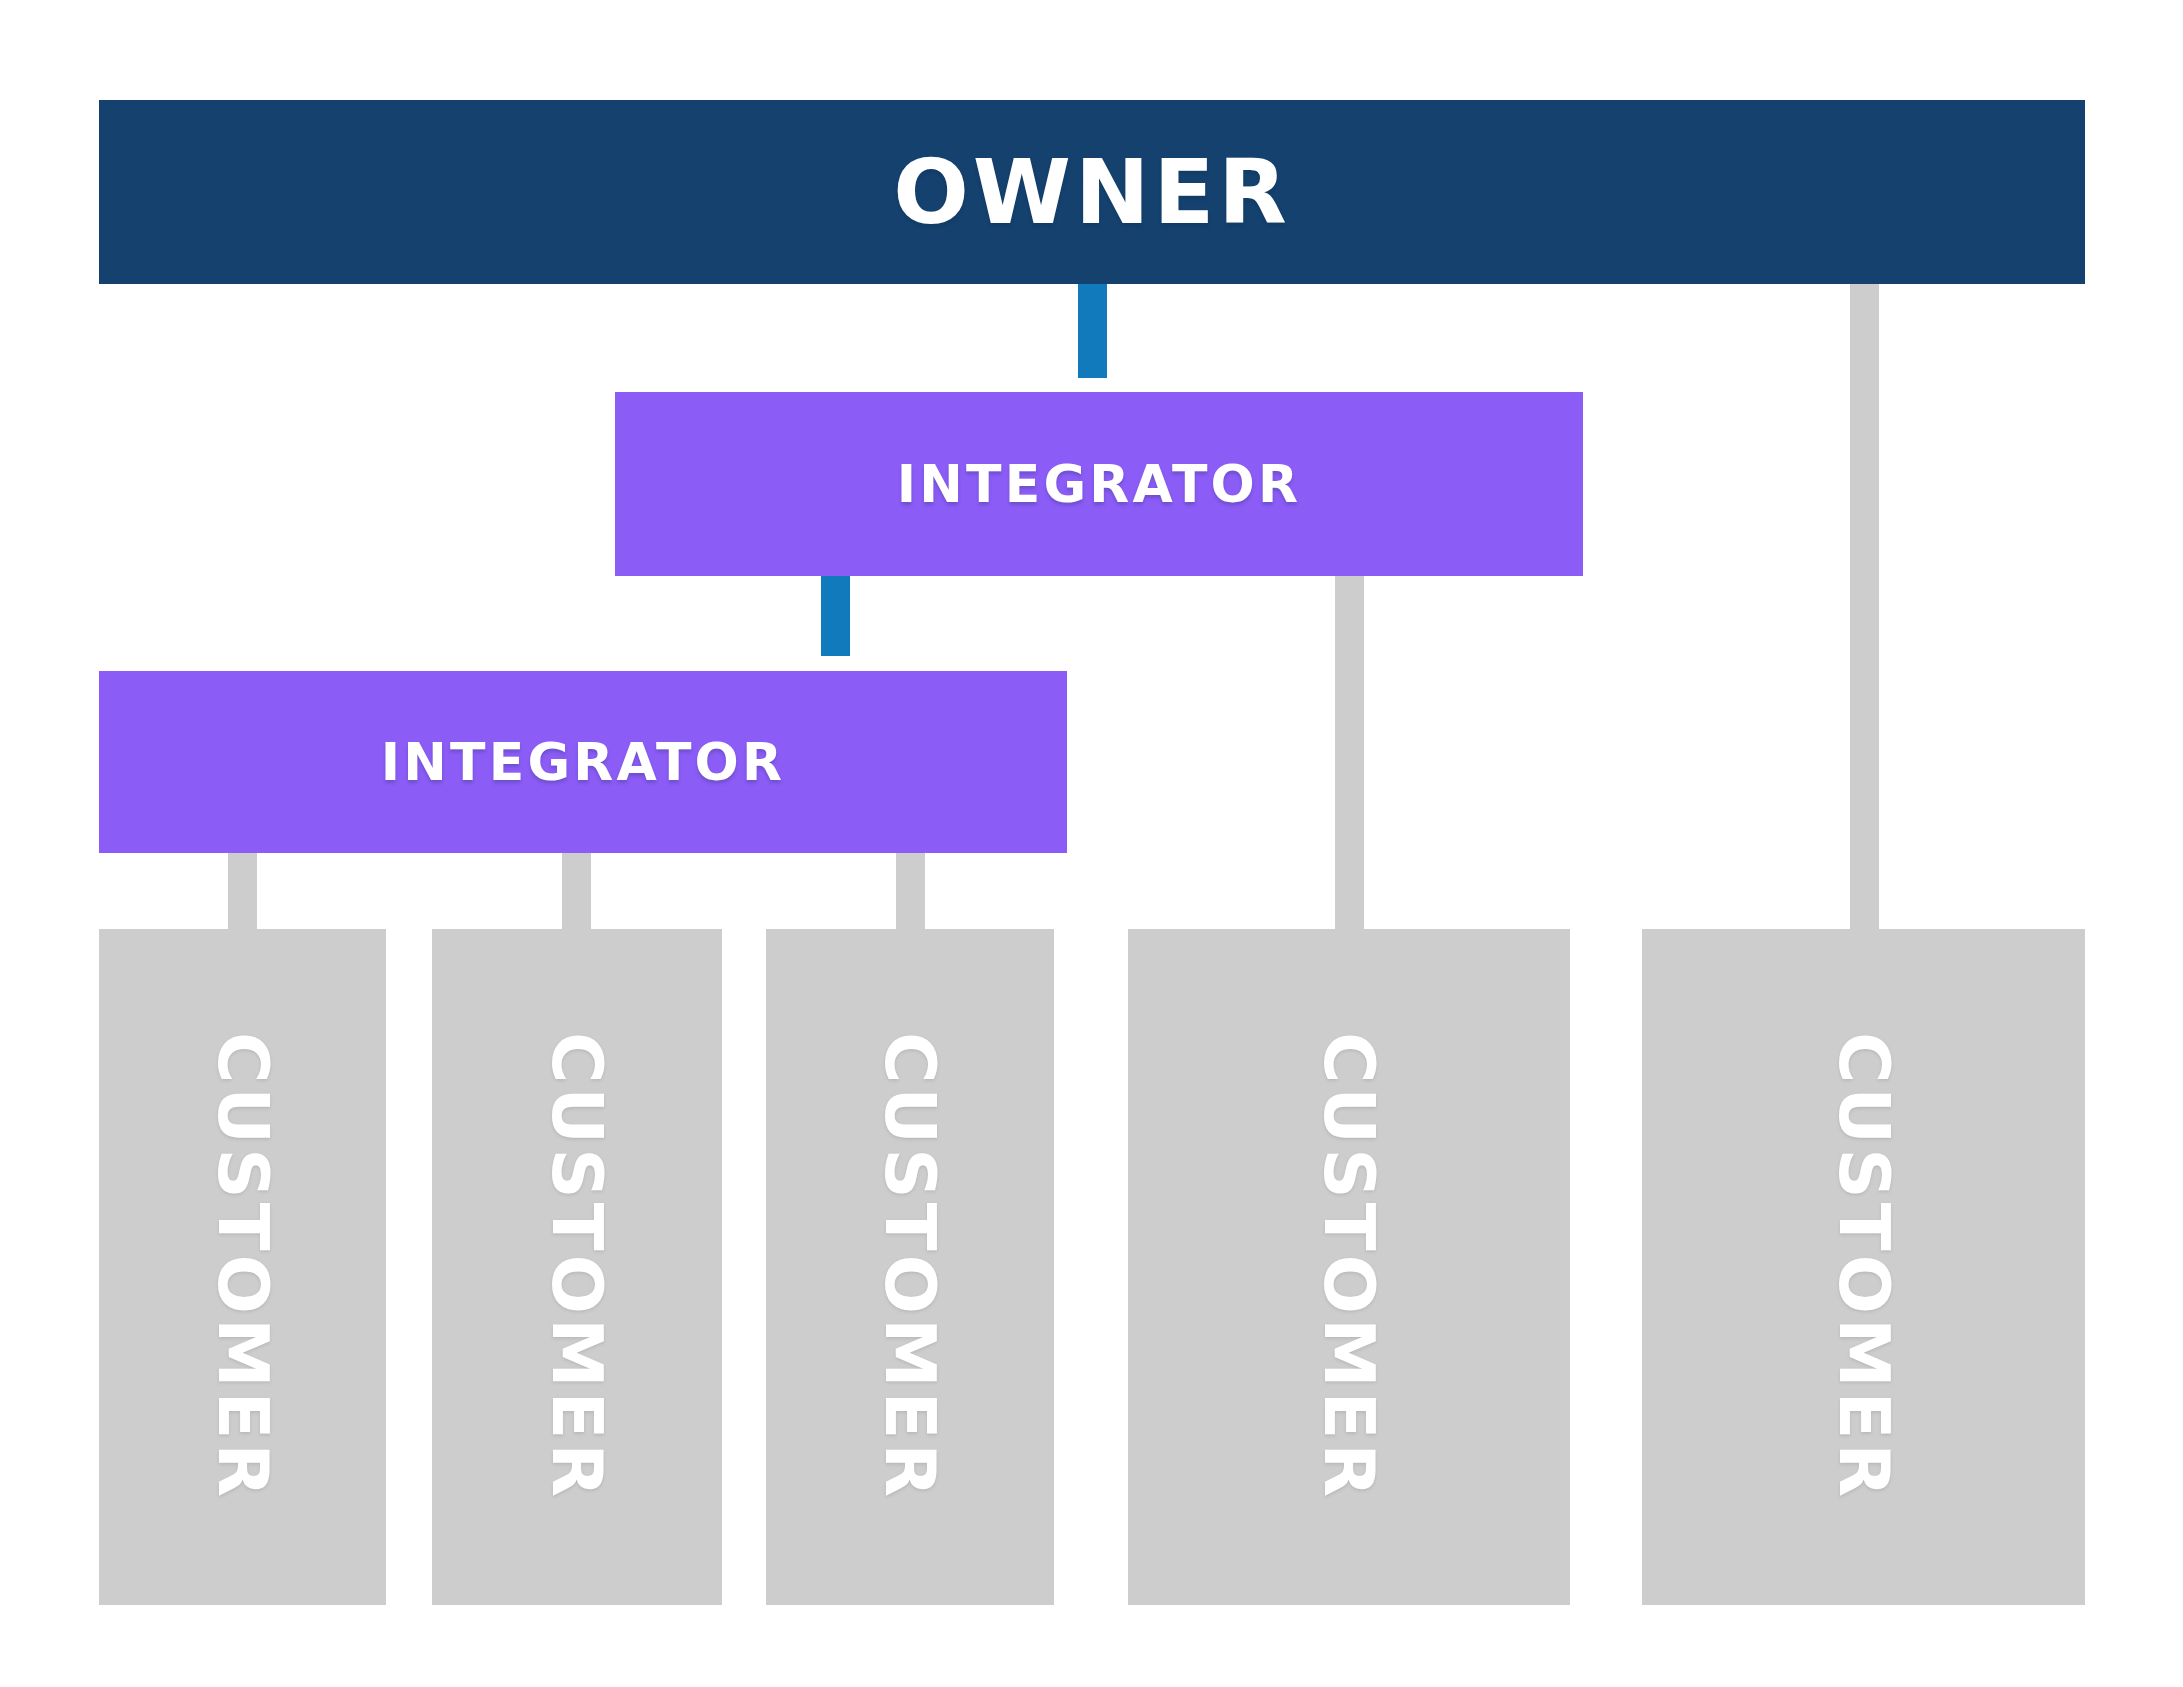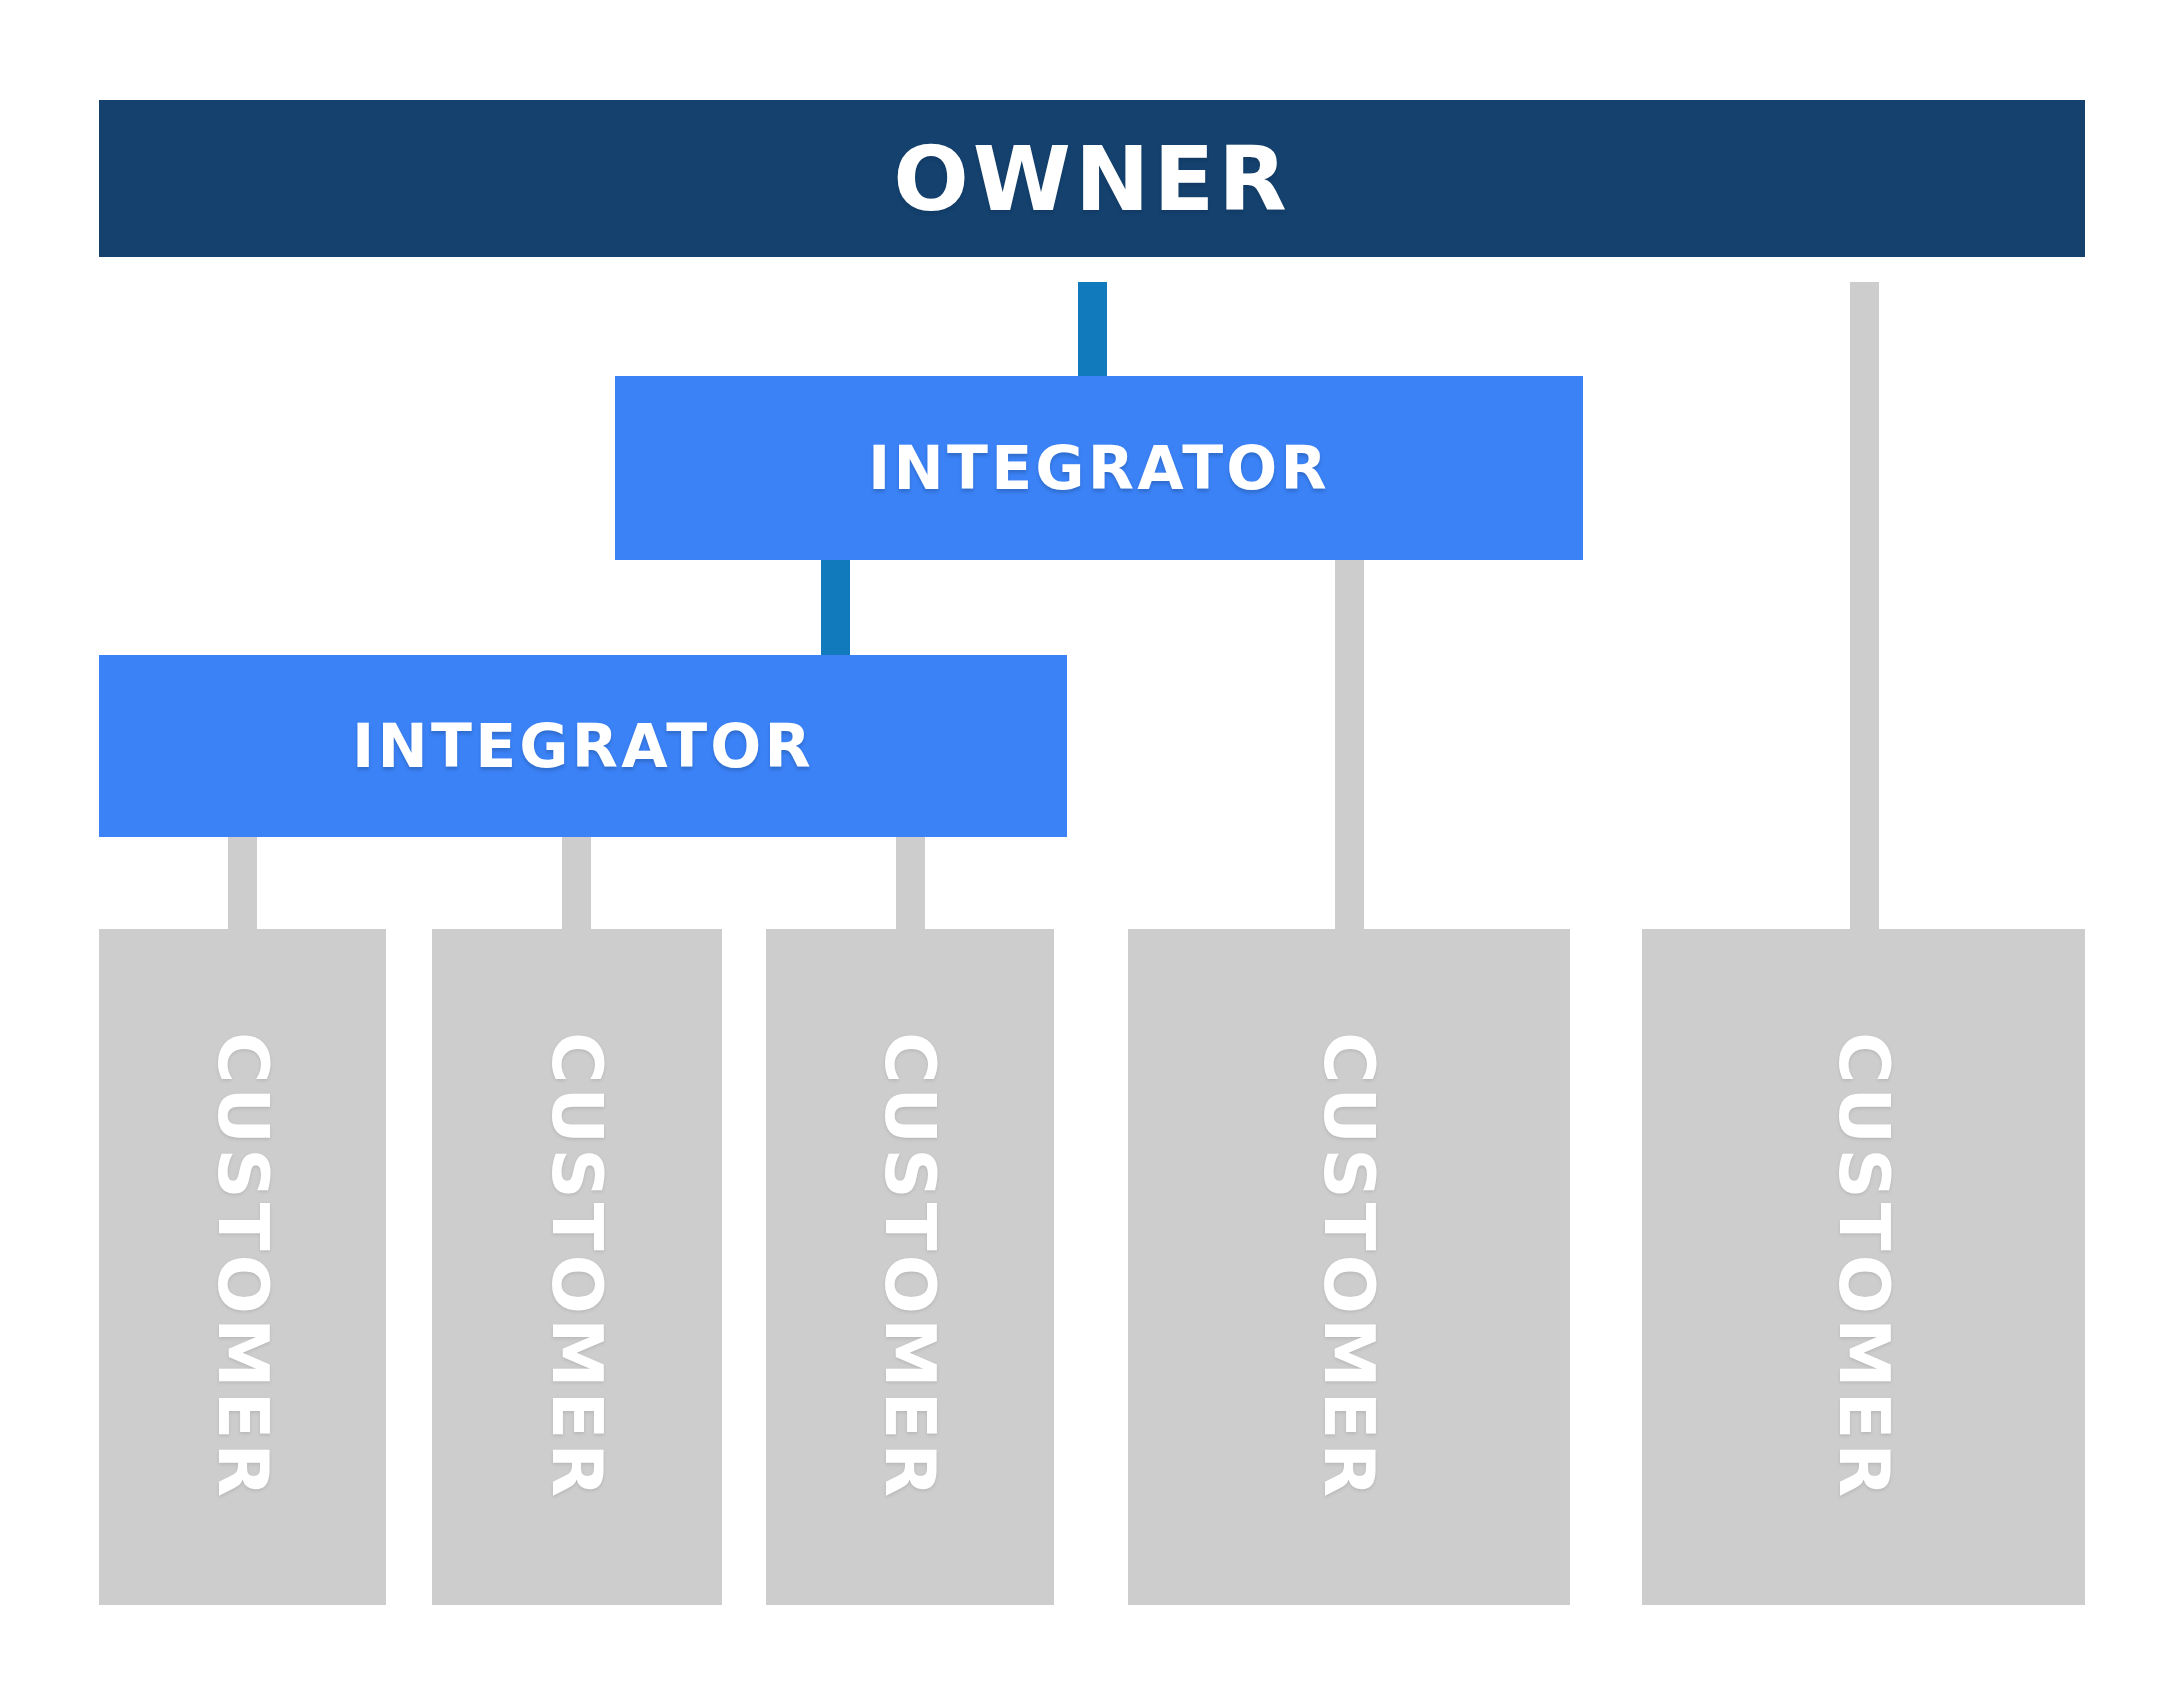--- a/index.html
+++ b/index.html
@@ -21,29 +21,30 @@
     align-items: center;
     justify-content: center;
     color: #ffffff;
     font-weight: bold;
   }
   .bar .label {
     text-shadow: 0 3.2px 3.2px rgba(15, 40, 70, 0.22);
     white-space: nowrap;
   }
   .owner-bar {
-    left: 99px; top: 100px; width: 1986px; height: 157px;
+    left: 99px; top: 100px; width: 1986px; height: 184px;
     background: #14416e;
     font-size: 89px;
     letter-spacing: 4px;
   }
   .integrator-bar {
-    background: #3b82f6;
-    font-size: 60px;
+    background: #8b5cf6;
+    font-size: 52px;
     letter-spacing: 3.2px;
+    margin-top: 16px;
   }
   .integrator-top { left: 615px; top: 376px; width: 968px; height: 184px; }
   .integrator-sub { left: 99px; top: 655px; width: 968px; height: 182px; }
   .customer-col {
     position: absolute;
     top: 929px;
     height: 676px;
     background: #cdcdcd;
     display: flex;
     align-items: center;

